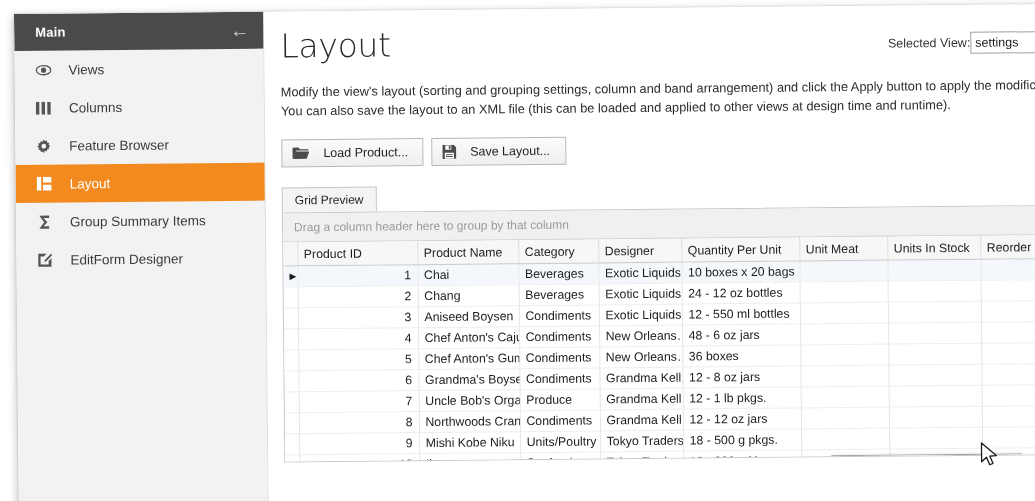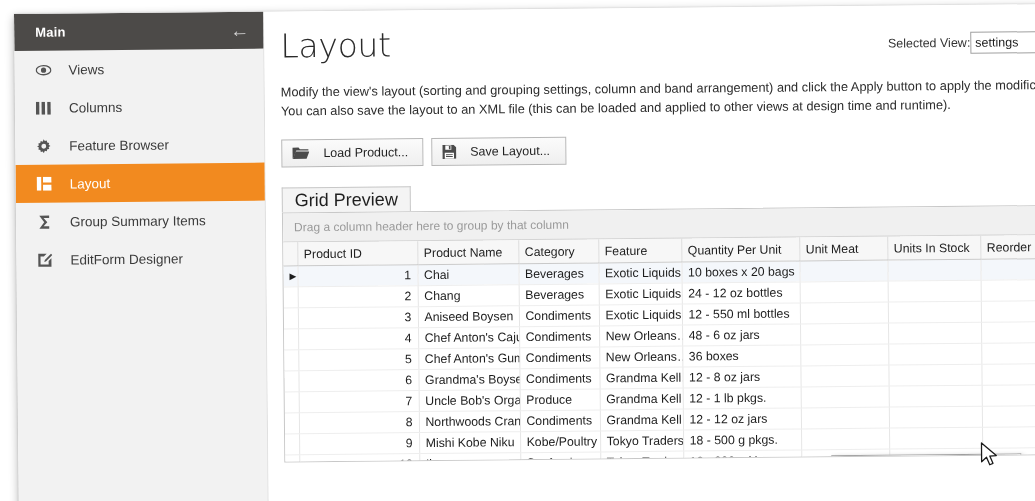--- a/index.html
+++ b/index.html
@@ -153,21 +153,21 @@
     margin-top: 20px;
     display: flex;
     align-items: flex-end;
     height: 25px;
   }
   .tab {
     height: 25px;
     border: 1px solid #c8c8c8;
     border-bottom: none;
     background: #f4f4f4;
-    font-size: 18px;
+    font-size: 12px;
     color: #1f1f1f;
     display: flex;
     align-items: center;
     padding: 0 12px;
     cursor: pointer;
   }
   #grid-panel {
     border: 1px solid #c8c8c8;
     background: #ffffff;
     width: 793px;
@@ -400,21 +400,21 @@
             <col style="width:88px">
               <col style="width:93px">
               <col style="width:96px">
           </colgroup>
           <thead>
             <tr>
               <th class="ind"></th>
               <th>Product ID</th>
               <th>Product Name</th>
               <th>Category</th>
-              <th>Feature</th>
+              <th>Designer</th>
               <th>Quantity Per Unit</th>
               <th>Unit Meat</th>
               <th>Units In Stock</th>
               <th>Reorder</th>
             </tr>
           </thead>
           <tbody id="grid-body">
               <tr class="focused">
                 <td class="ind">▶</td>
                 <td class="num">1</td>
@@ -500,21 +500,21 @@
                 <td>Grandma Kell…</td>
                 <td>12 - 12 oz jars</td>
                 <td></td>
                 <td></td>
                 <td></td>
               </tr>
               <tr>
                 <td class="ind"></td>
                 <td class="num">9</td>
                 <td>Mishi Kobe Niku</td>
-                <td>Kobe/Poultry</td>
+                <td>Units/Poultry</td>
                 <td>Tokyo Traders</td>
                 <td>18 - 500 g pkgs.</td>
                 <td></td>
                 <td></td>
                 <td></td>
               </tr>
               <tr>
                 <td class="ind"></td>
                 <td class="num">10</td>
                 <td>Ikura</td>

